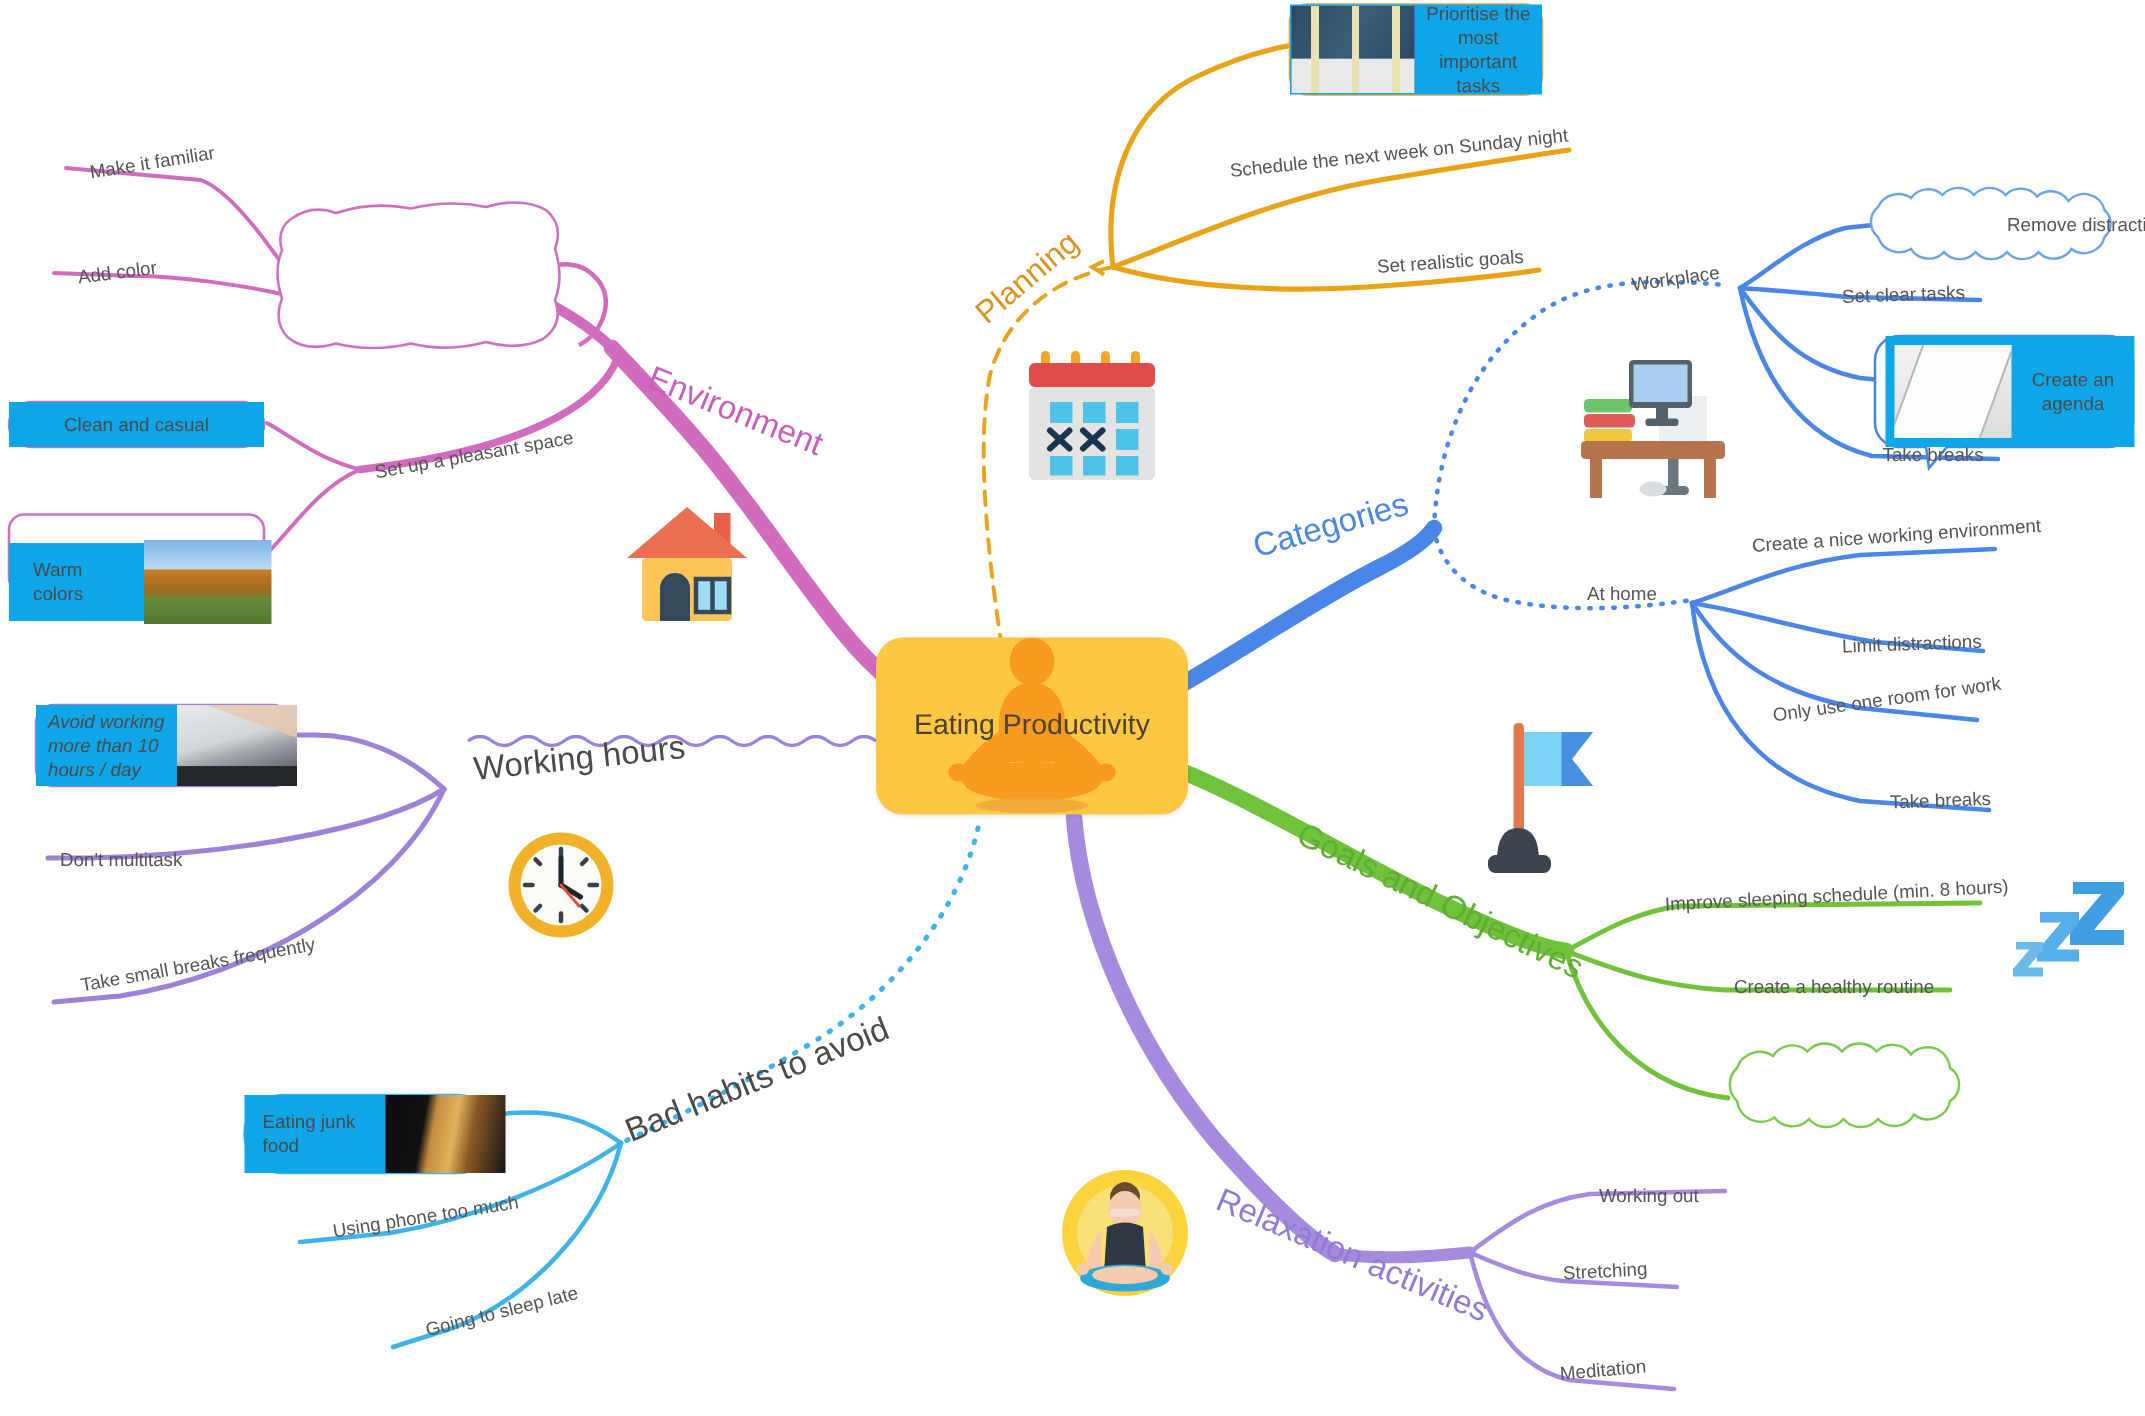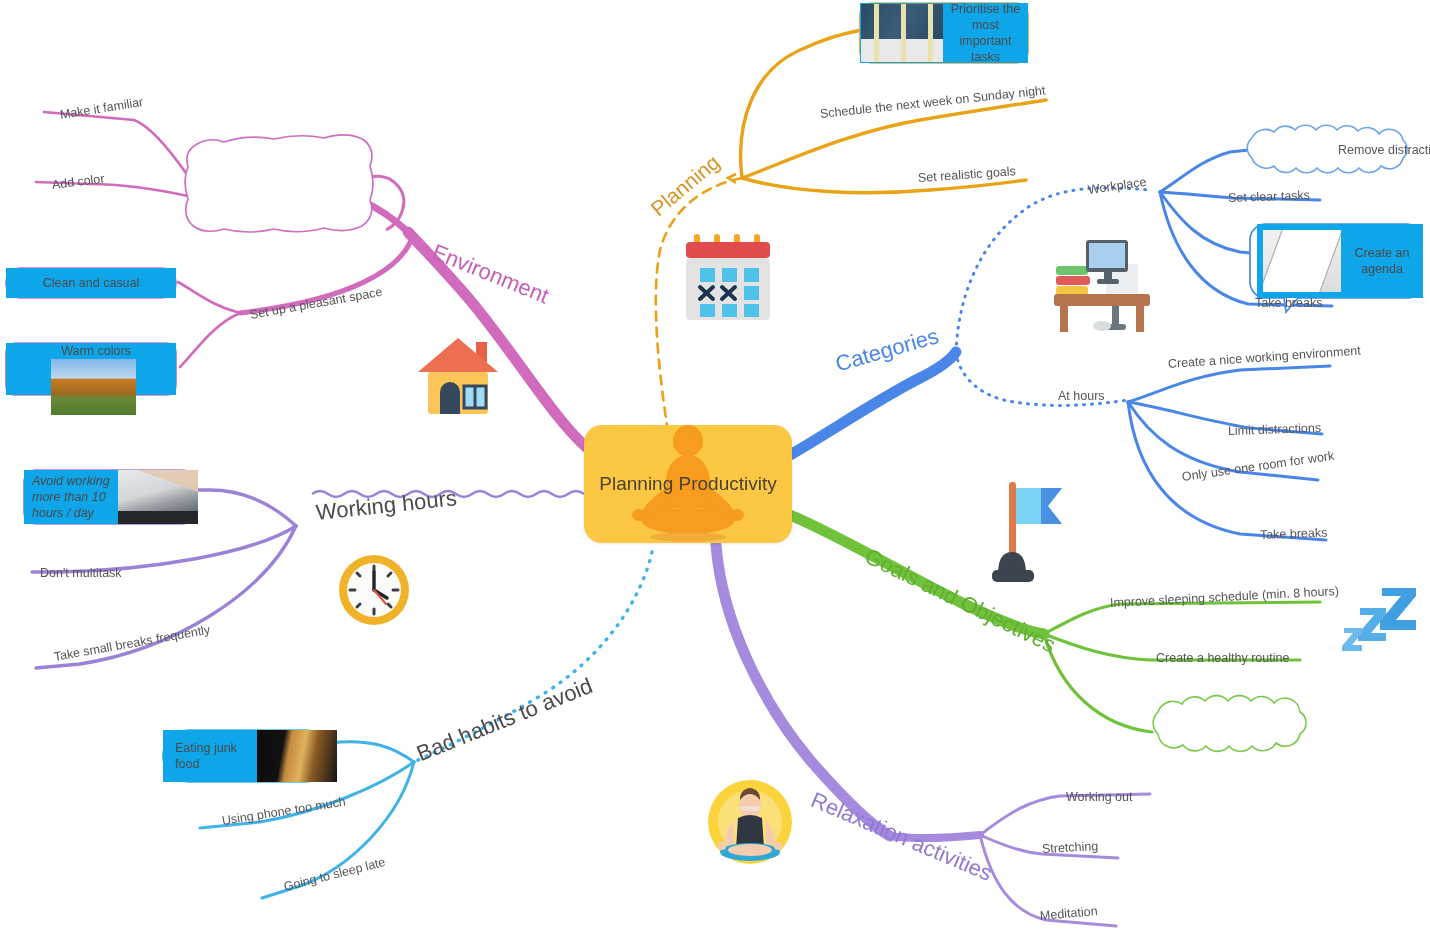--- a/index.html
+++ b/index.html
@@ -190,40 +190,40 @@
         <path d="M99 5 q5 -8 12 -2 q6 5 1 10 q-7 -6 -13 -8 Z"></path>
         <path d="M104 30 c-13 0 -21 11 -22 25 c-1 12 2 22 5 28 l34 0 c3 -6 6 -16 5 -28 c-1 -14 -9 -25 -22 -25 Z"></path>
         <path d="M83 62 c-12 8 -22 18 -28 28 c-2 4 1 7 6 6 l30 -6 Z"></path>
         <path d="M125 62 c12 8 22 18 28 28 c2 4 -1 7 -6 6 l-30 -6 Z"></path>
         <ellipse cx="104" cy="96" rx="46" ry="13"></ellipse>
         <ellipse cx="55" cy="90" rx="7" ry="6"></ellipse>
         <ellipse cx="153" cy="90" rx="7" ry="6"></ellipse>
       </g>
       <ellipse cx="104" cy="112" rx="38" ry="5" fill="#f0a93a" opacity=".9"></ellipse>
     </svg>
-    <span class="ctext">Planning Productivity</span>
+    <span class="ctext">Eating Productivity</span>
   </div>
 
   <div class="branchlabel" style="left:433px;top:238px;color:#c75fb6;transform:rotate(22deg);">Environment</div>
   <div class="branchlabel" style="left:654px;top:200px;color:#d79425;transform:rotate(-40deg);font-size:21px;">Planning</div>
   <div class="branchlabel" style="left:836px;top:352px;color:#4a86e8;transform:rotate(-16deg);">Categories</div>
   <div class="branchlabel" style="left:866px;top:542px;color:#5fae32;transform:rotate(26deg);">Goals and Objectives</div>
   <div class="branchlabel" style="left:812px;top:786px;color:#9179d4;transform:rotate(23deg);">Relaxation activities</div>
   <div class="branchlabel" style="left:418px;top:742px;color:#4a4a4a;transform:rotate(-22deg);">Bad habits to avoid</div>
   <div class="branchlabel" style="left:316px;top:500px;color:#4a4a4a;transform:rotate(-6deg);">Working hours</div>
 
   <div class="leaf" style="left:60px;top:108px;transform:rotate(-9deg);">Make it familiar</div>
   <div class="leaf" style="left:52px;top:178px;transform:rotate(-7deg);">Add color</div>
   <div class="leaf" style="left:250px;top:308px;transform:rotate(-10deg);">Set up a pleasant space</div>
 
   <div class="leaf" style="left:820px;top:107px;transform:rotate(-6deg);">Schedule the next week on Sunday night</div>
   <div class="leaf" style="left:918px;top:171px;transform:rotate(-4deg);">Set realistic goals</div>
 
   <div class="leaf" style="left:1088px;top:183px;transform:rotate(-8deg);">Workplace</div>
-  <div class="leaf" style="left:1058px;top:389px;">At hours</div>
+  <div class="leaf" style="left:1058px;top:389px;">At home</div>
   <div class="leaf" style="left:1338px;top:143px;">Remove distractions</div>
   <div class="leaf" style="left:1228px;top:191px;transform:rotate(-2deg);">Set clear tasks</div>
   <div class="leaf" style="left:1255px;top:296px;">Take breaks</div>
   <div class="leaf" style="left:1168px;top:357px;transform:rotate(-4deg);">Create a nice working environment</div>
   <div class="leaf" style="left:1228px;top:424px;transform:rotate(-2deg);">Limit distractions</div>
   <div class="leaf" style="left:1182px;top:470px;transform:rotate(-8deg);">Only use one room for work</div>
   <div class="leaf" style="left:1260px;top:528px;transform:rotate(-2deg);">Take breaks</div>
 
   <div class="leaf" style="left:1110px;top:596px;transform:rotate(-3deg);">Improve sleeping schedule (min. 8 hours)</div>
   <div class="leaf" style="left:1156px;top:651px;">Create a healthy routine</div>
@@ -236,21 +236,21 @@
   <div class="leaf" style="left:284px;top:880px;transform:rotate(-14deg);">Going to sleep late</div>
 
   <div class="leaf" style="left:40px;top:566px;">Don't multitask</div>
   <div class="leaf" style="left:54px;top:650px;transform:rotate(-10deg);">Take small breaks frequently</div>
 
 
   <div class="boxnode" style="left:6px;top:268px;width:170px;height:30px;justify-content:center;">
     <div class="txt">Clean and casual</div>
   </div>
 
-  <div class="boxnode" style="left:6px;top:343px;width:170px;height:52px;flex-direction:column;">
+  <div class="boxnode" style="left:6px;top:362px;width:170px;height:52px;">
     <div class="txt" style="text-align:left;padding-left:16px;">Warm colors</div>
     <div class="photo ph-autumn" style="width:85px;height:56px;margin-right:-5px;"></div>
   </div>
 
   <div class="boxnode" style="left:860px;top:3px;width:168px;height:60px;">
     <div class="photo ph-board" style="width:82px;height:58px;margin-left:1px;"></div>
     <div class="txt">Prioritise the most important tasks</div>
   </div>
 
   <div class="boxnode" style="left:1257px;top:224px;width:166px;height:74px;">

